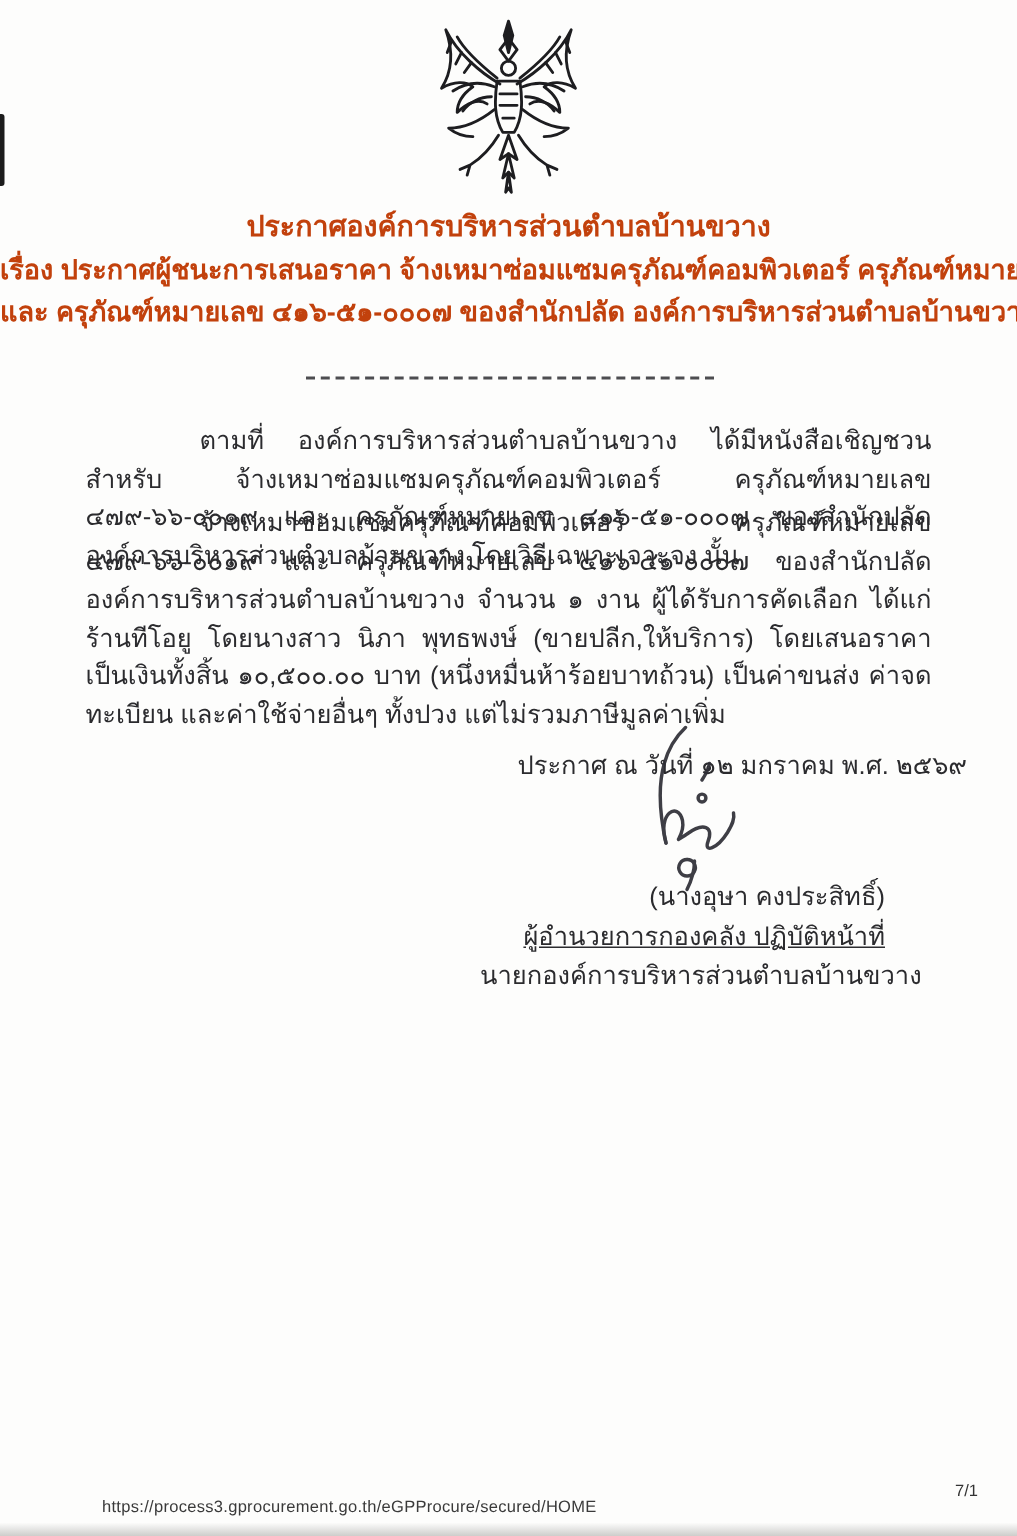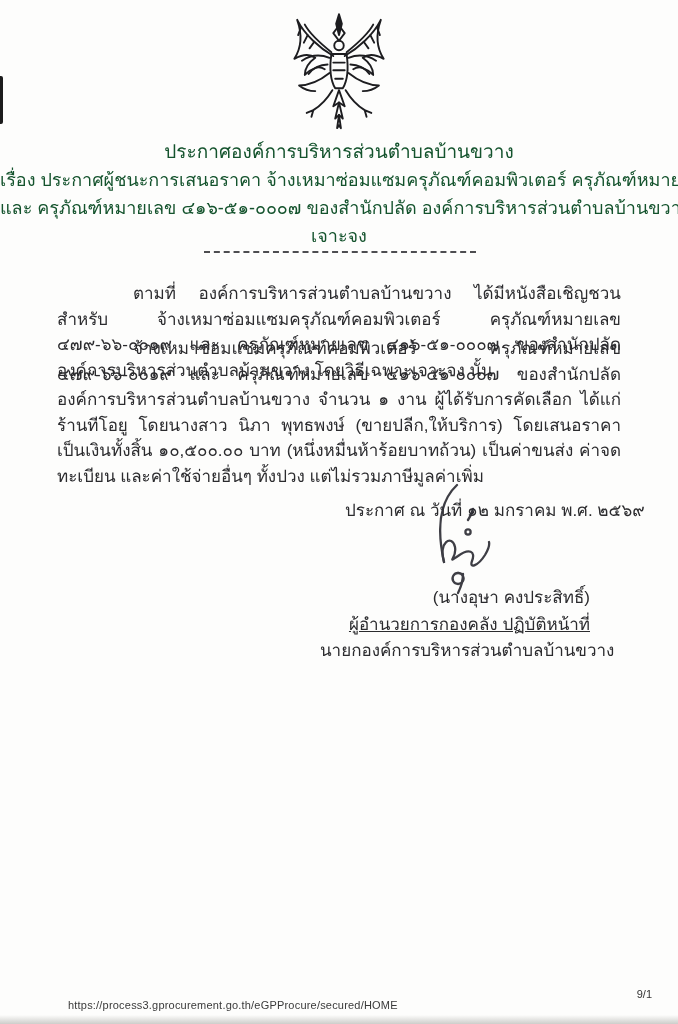--- a/index.html
+++ b/index.html
@@ -7,21 +7,21 @@
     width:678px;height:1024px;position:relative;overflow:hidden;
     background:#fdfdfc;
     font-family:"Liberation Sans","DejaVu Sans",sans-serif;
     color:#2b2b2e;
   }
   .abs{position:absolute;}
   
   .emblem{top:12px;left:0;width:678px;display:flex;justify-content:center;}
   
   .title-block{top:138px;left:0;width:678px;text-align:center;}
-  .title-line{font-weight:normal;font-size:18px;line-height:28px;white-space:nowrap;color:#14532d;}
+  .title-line{font-weight:bold;font-size:18px;line-height:28px;white-space:nowrap;color:#c2410c;}
   .title-line.l1{font-size:19px;}
   .divider{top:251px;left:204px;width:272px;height:0;border-top:2px dashed #4d4d50;}
   
   .para{left:57px;width:564px;font-size:17px;line-height:25.5px;text-align:justify;color:#2b2b2e;}
   .para1{top:281px;text-indent:76px;}
   .para2{top:336px;text-indent:76px;}
   
   .date-line{top:496px;left:345px;font-size:17px;white-space:nowrap;color:#2b2b2e;}
   .sig-svg{top:480px;left:395px;}
   .sig-text{left:320px;width:270px;text-align:right;font-size:17px;white-space:nowrap;color:#2b2b2e;}
@@ -73,21 +73,20 @@
       <path d="M60,95 L56,112 L60,108 L64,112 Z"></path>
       <path d="M60,108 L58,122 L60,119 L62,122 Z"></path>
     </g>
   </svg>
 </div>
 
 <div class="abs title-block">
   <div class="title-line l1">ประกาศองค์การบริหารส่วนตำบลบ้านขวาง</div>
   <div class="title-line">เรื่อง ประกาศผู้ชนะการเสนอราคา จ้างเหมาซ่อมแซมครุภัณฑ์คอมพิวเตอร์ ครุภัณฑ์หมายเลข ๔๗๙-๖๖-๐๐๑๙</div>
   <div class="title-line">และ ครุภัณฑ์หมายเลข ๔๑๖-๕๑-๐๐๐๗ ของสำนักปลัด องค์การบริหารส่วนตำบลบ้านขวาง โดยวิธีเฉพาะ</div>
-  <div class="title-line">เจาะจง</div>
 </div>
 
 <div class="abs divider"></div>
 
 <div class="abs para para1">ตามที่ องค์การบริหารส่วนตำบลบ้านขวาง ได้มีหนังสือเชิญชวนสำหรับ จ้างเหมาซ่อมแซมครุภัณฑ์คอมพิวเตอร์ ครุภัณฑ์หมายเลข ๔๗๙-๖๖-๐๐๑๙ และ ครุภัณฑ์หมายเลข ๔๑๖-๕๑-๐๐๐๗ ของสำนักปลัด องค์การบริหารส่วนตำบลบ้านขวาง โดยวิธีเฉพาะเจาะจง  นั้น</div>
 <div class="abs para para2">จ้างเหมาซ่อมแซมครุภัณฑ์คอมพิวเตอร์ ครุภัณฑ์หมายเลข ๔๗๙-๖๖-๐๐๑๙ และ ครุภัณฑ์หมายเลข ๔๑๖-๕๑-๐๐๐๗ ของสำนักปลัด องค์การบริหารส่วนตำบลบ้านขวาง จำนวน ๑ งาน ผู้ได้รับการคัดเลือก ได้แก่ ร้านทีโอยู โดยนางสาว นิภา พุทธพงษ์ (ขายปลีก,ให้บริการ) โดยเสนอราคา เป็นเงินทั้งสิ้น ๑๐,๕๐๐.๐๐ บาท (หนึ่งหมื่นห้าร้อยบาทถ้วน) เป็นค่าขนส่ง ค่าจดทะเบียน และค่าใช้จ่ายอื่นๆ ทั้งปวง แต่ไม่รวมภาษีมูลค่าเพิ่ม</div>
 
 <div class="abs date-line">ประกาศ ณ วันที่  ๑๒ มกราคม พ.ศ. ๒๕๖๙</div>
 
 <div class="abs sig-svg">
@@ -106,16 +105,16 @@
       <path d="M68,94 C68,101 66,107 63,113"></path>
     </g>
   </svg>
 </div>
 
 <div class="abs sig-text sig-name">(นางอุษา  คงประสิทธิ์)</div>
 <div class="abs sig-text sig-pos1">ผู้อำนวยการกองคลัง ปฏิบัติหน้าที่</div>
 <div class="abs sig-text sig-pos2">นายกองค์การบริหารส่วนตำบลบ้านขวาง</div>
 
 <div class="abs footer-url">https://process3.gprocurement.go.th/eGPProcure/secured/HOME</div>
-<div class="abs page-num">9/1</div>
+<div class="abs page-num">7/1</div>
 
 <div class="abs edge-mark"></div>
 <div class="abs bottom-band"></div>
 
 </body></html>

